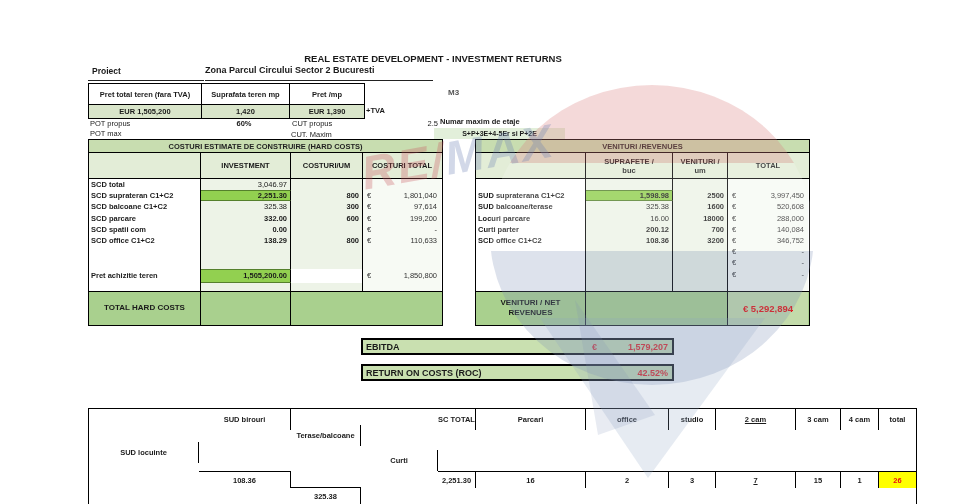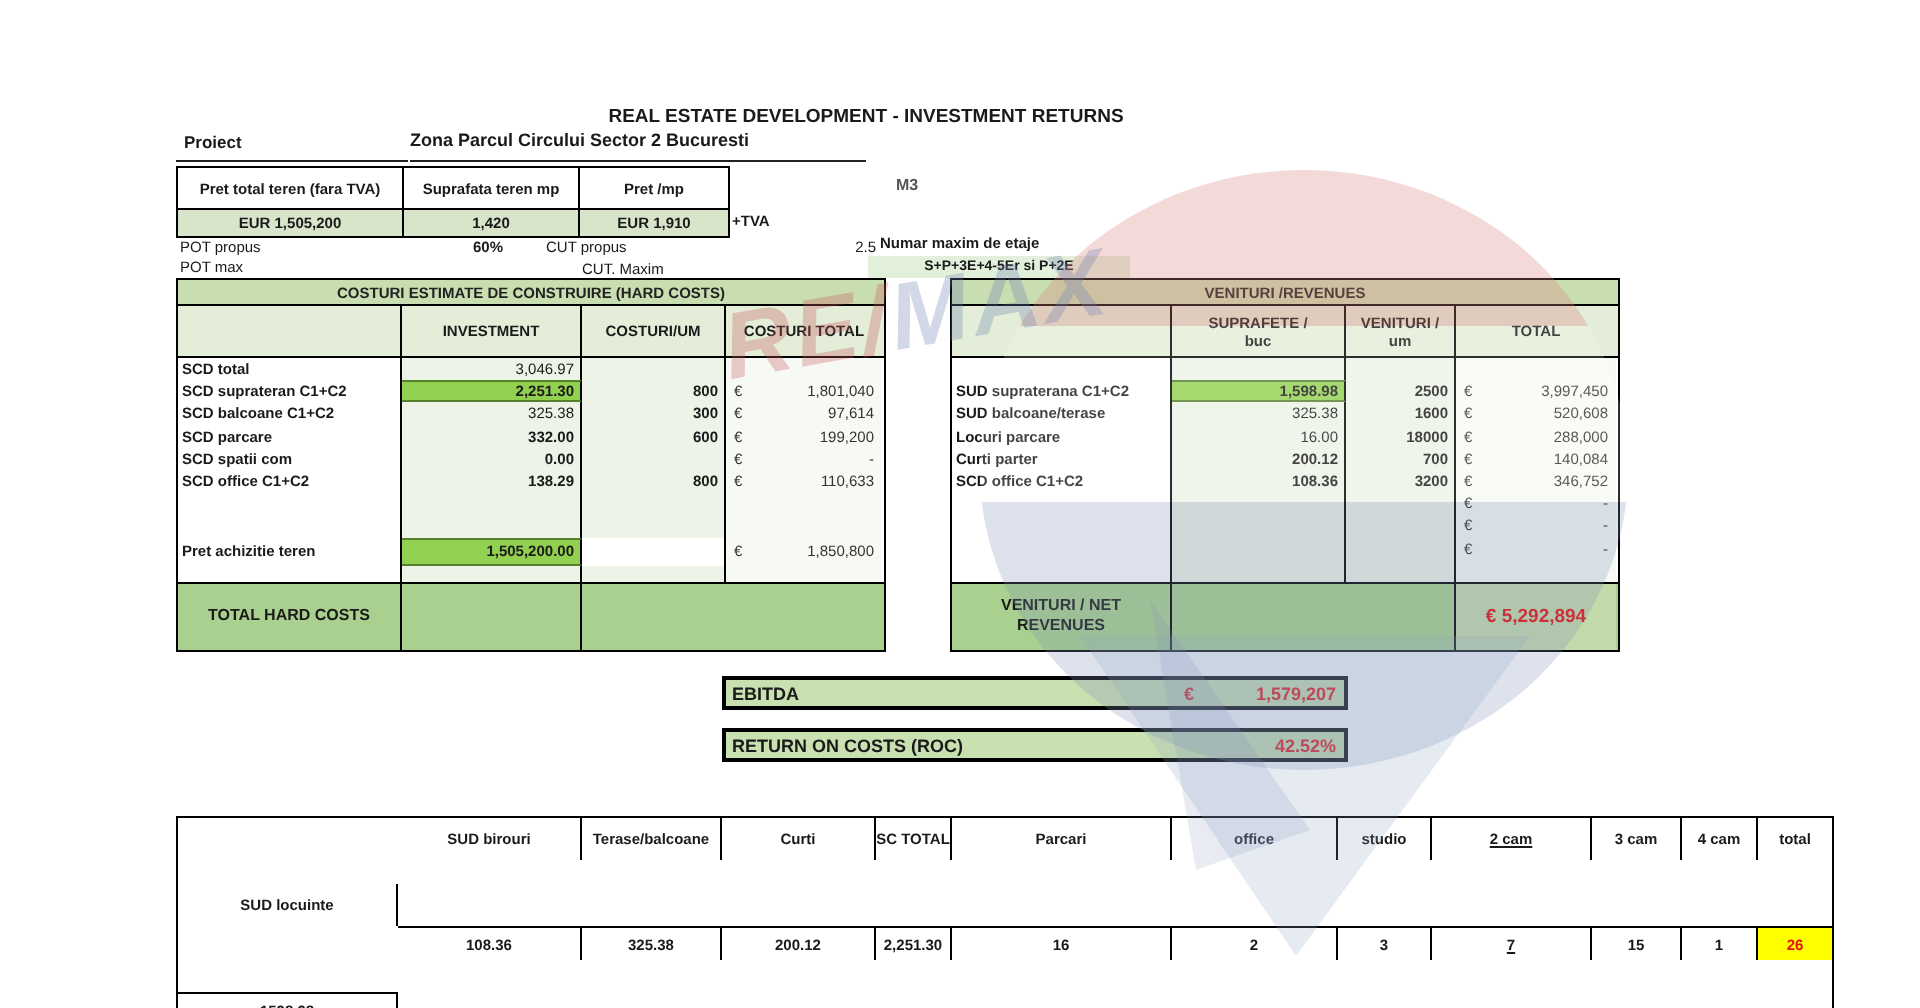--- a/index.html
+++ b/index.html
@@ -21,21 +21,21 @@
   .land .cell:last-child{border-right:none;}
   .land .hrow .cell{height:20px;background:#fff;}
   .land .vrow .cell{height:14px;background:#d9e5ca;border-top:1px solid #000;}
   .c1{width:113px;}.c2{width:88px;}.c3{width:74px;}
   .tva{left:366px;top:106px;font-size:7.5px;font-weight:bold;}
   .m3{left:448px;top:88px;font-size:8px;font-weight:bold;color:#555;}
   
   .small{font-size:7.5px;}
   .pot-propus{left:90px;top:119px;}
   .pot-val{left:200px;top:119px;width:88px;text-align:center;font-weight:bold;}
-  .cut-propus{left:273px;top:119px;}
+  .cut-propus{left:292px;top:119px;}
   .cut-val{left:398px;top:119px;width:40px;text-align:right;}
   .etaje-label{left:440px;top:117px;font-weight:bold;}
   .pot-max{left:90px;top:129px;}
   .cut-max{left:291px;top:130px;}
   .etaje-box{left:434px;top:128px;width:131px;height:11px;background:#e2efda;
              display:flex;align-items:center;justify-content:center;font-size:7px;font-weight:bold;}
   
   .tbl{border:1.5px solid #000;background:#fff;}
   .band{height:12px;background:#c8ddb0;border-bottom:1px solid #000;display:flex;
         align-items:center;justify-content:center;font-size:7.5px;font-weight:bold;color:#222;text-align:center;}
@@ -73,21 +73,21 @@
   .ebitda{top:338px;}
   .roc{top:364px;}
   
   .units{left:88px;top:408px;border:1.5px solid #000;background:#fff;}
   .units .row{display:flex;}
   .units .uc{box-sizing:border-box;border-right:1px solid #000;display:flex;align-items:center;
              justify-content:center;text-align:center;font-size:7.5px;font-weight:bold;line-height:9px;}
   .units .uc:last-child{border-right:1px solid #000;border-right:none;}
   .units .uhead .uc{height:21px;background:#fff;}
   .units .uval .uc{height:17px;border-top:1.5px solid #000;}
-  .u0{width:110px;margin-top:33px;}.u1{width:92px;}.u2{width:70px;}.u3{width:77px;}.u4{width:38px;}
+  .u0{width:110px;margin-top:33px;}.u1{width:92px;}.u2{width:70px;margin-top:16px;}.u3{width:77px;margin-top:41px;}.u4{width:38px;}
   .u5{width:110px;}.u6{width:83px;}.u7{width:47px;}.u8{width:80px;text-decoration:underline;}.u9{width:45px;}
   .u10{width:38px;}.u11{width:37px;}
   .yellow{background:#ffff00 !important;color:#e81010;}
   
   .wm{left:0;top:0;width:960px;height:504px;pointer-events:none;z-index:40;}
   .wm-text{left:362px;top:146px;font-size:47px;font-weight:bold;font-style:italic;
            letter-spacing:2px;transform:rotate(-10deg);transform-origin:left center;
            opacity:0.30;pointer-events:none;z-index:41;}
   .wm-re{color:#c9565e;}
   .wm-max{color:#6d81b4;}
@@ -101,21 +101,21 @@
 
 <div class="abs land">
   <div class="row hrow">
     <div class="cell c1">Pret total teren (fara TVA)</div>
     <div class="cell c2">Suprafata teren mp</div>
     <div class="cell c3">Pret /mp</div>
   </div>
   <div class="row vrow">
     <div class="cell c1">EUR 1,505,200</div>
     <div class="cell c2">1,420</div>
-    <div class="cell c3">EUR 1,910</div>
+    <div class="cell c3">EUR 1,390</div>
   </div>
 </div>
 <div class="abs tva">+TVA</div>
 <div class="abs m3">M3</div>
 
 <div class="abs small pot-propus">POT propus</div>
 <div class="abs small pot-val">60%</div>
 <div class="abs small cut-propus">CUT propus</div>
 <div class="abs small cut-val">2.5</div>
 <div class="abs small etaje-label">Numar maxim de etaje</div>

